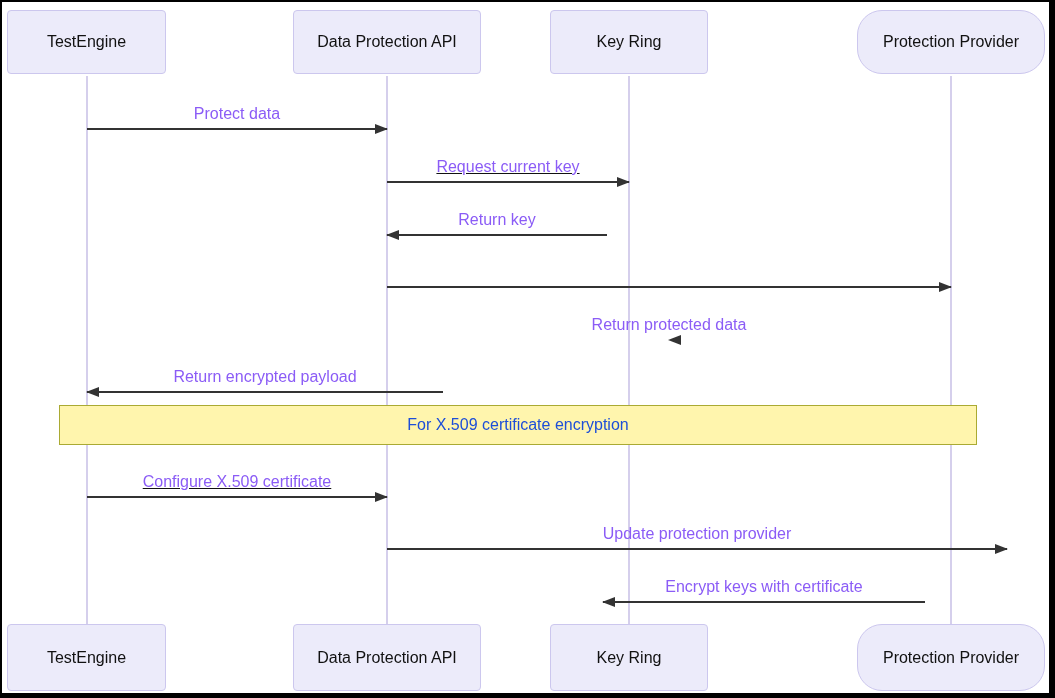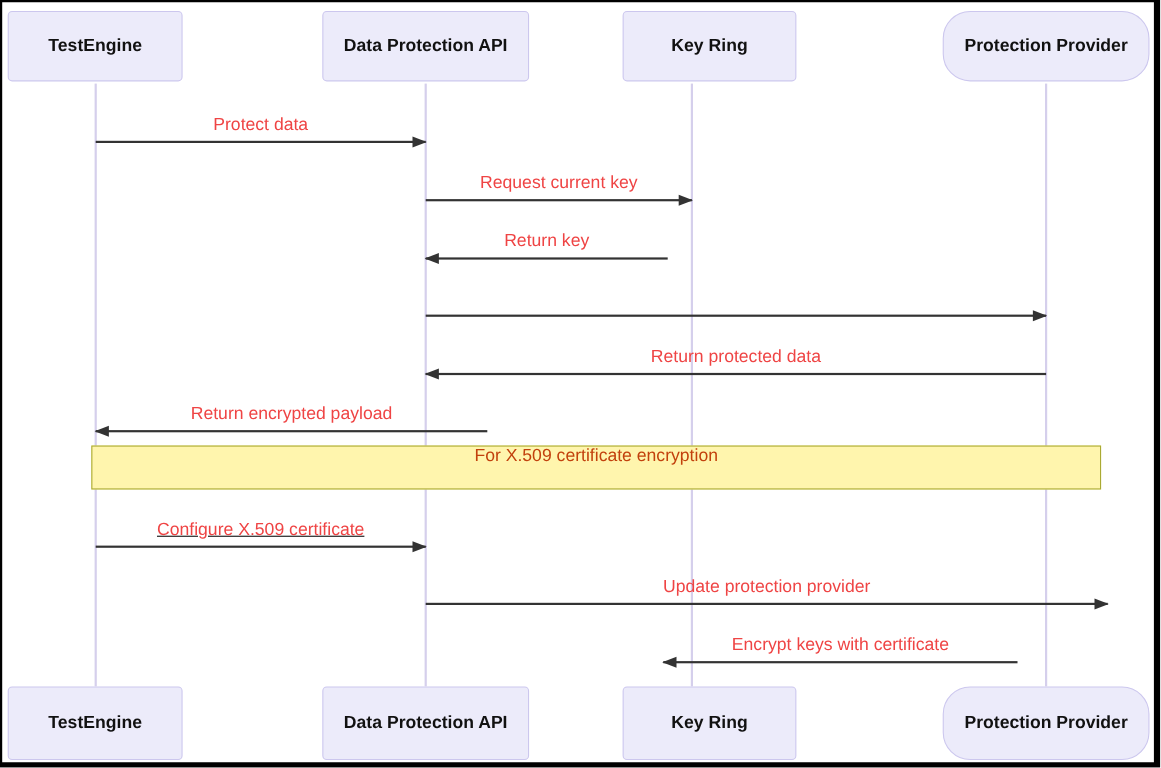--- a/index.html
+++ b/index.html
@@ -28,67 +28,65 @@
   
   .actor {
     position:absolute; top:10px; height:64px;
     background:var(--actor-fill, #ECEBFA);
     border:1px solid var(--actor-border, #CCC7EE);
     border-radius:4px;
     display:flex; align-items:center; justify-content:center;
     font-size:16px;
     z-index:3;
     box-sizing:border-box;
-    font-weight:bold;
   }
   .actor.bottom { top:624px; height:67px; }
   .a1 { left:7px;   width:159px; }
   .a2 { left:293px; width:188px;align-items:center; }
-  .a3 { left:550px; width:158px;margin-left:16px; }
+  .a3 { left:550px; width:158px; }
   .a4 { left:857px; width:188px;border-radius:25px; }
   
   .msg {
     position:absolute; height:32px;
     display:flex; flex-direction:column; justify-content:flex-end;
     z-index:2;
   }
   .msg-label {
     text-align:center; font-size:16px; line-height:19px;
-    margin-bottom:5px; color:#ef4444; white-space:nowrap;
+    margin-bottom:5px; color:#8b5cf6; white-space:nowrap;
   }
   .msg-line {
     position:relative; height:2px;
     background:var(--arrow, #333333);
   }
   .head {
     position:absolute; top:-4px; width:0; height:0;
     border-top:5px solid transparent;
     border-bottom:5px solid transparent;
   }
   .dir-right .head { right:-1px; border-left:13px solid var(--arrow, #333333); }
   .dir-left  .head { left:-1px;  border-right:13px solid var(--arrow, #333333); }
   .m1 { left:87px;  top:98px;  width:300px; }
-  .m2 { left:387px; top:151px; width:242px; }
+  .m2 { left:387px; top:151px; width:242px;text-decoration:underline; }
   .m3 { left:387px; top:204px; width:220px; }
   .m4 { left:387px; top:256px; width:564px; }
-  .m5 { left:387px; top:309px; width:564px; }
+  .m5 { left:387px; top:309px; width:564px;align-items:center; }
   .m6 { left:87px;  top:361px; width:356px; }
   .m7 { left:87px;  top:466px; width:300px;text-decoration:underline; }
   .m8 { left:387px; top:518px; width:620px; }
   .m9 { left:603px; top:571px; width:322px; }
   
   .note {
     position:absolute; left:59px; top:405px; width:918px; height:40px;
     background:var(--note-fill, #FFF5AD);
     border:1px solid var(--note-border, #AAAA33);
-    display:flex; align-items:flex-start; justify-content:center;
-    font-size:16px; color:#c2410c;
+    display:flex; align-items:center; justify-content:center;
+    font-size:16px; color:#1d4ed8;
     z-index:2;
     box-sizing:border-box;
-    margin-left:24px;
   }
 </style>
 </head>
 <body>
 
 <div class="canvas">
 
   <div class="lifeline l1"></div>
   <div class="lifeline l2"></div>
   <div class="lifeline l3"></div>

